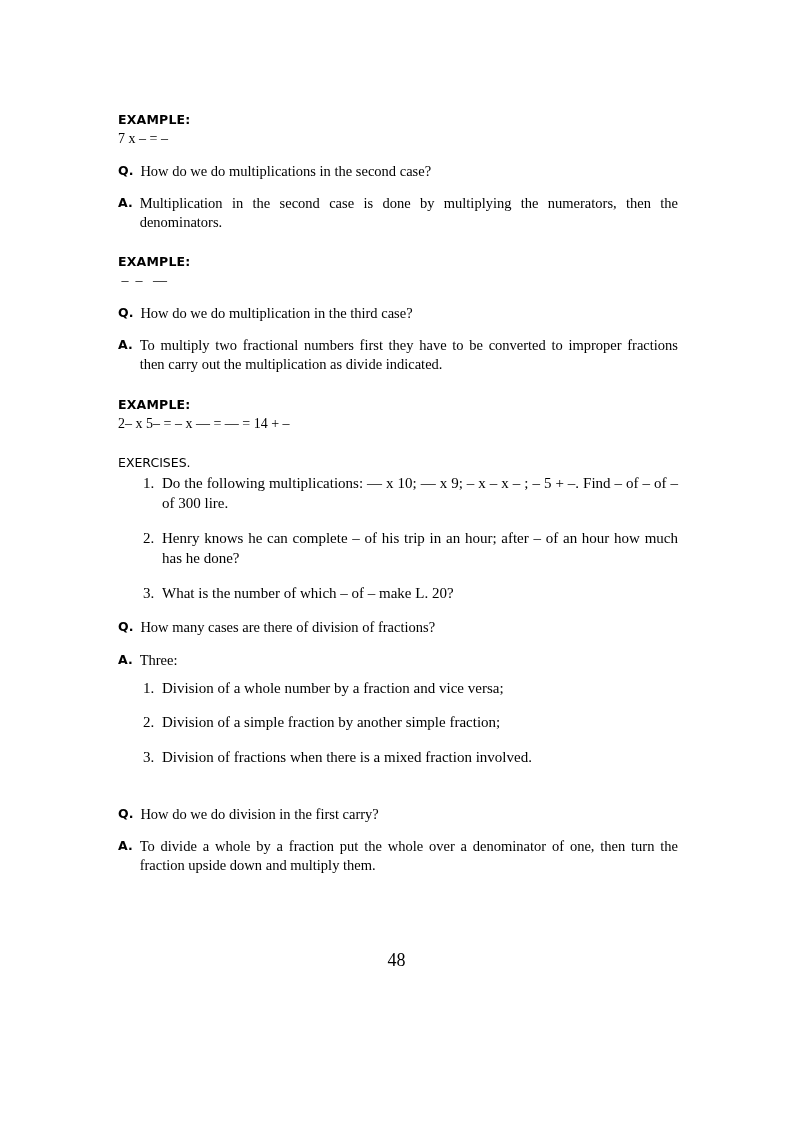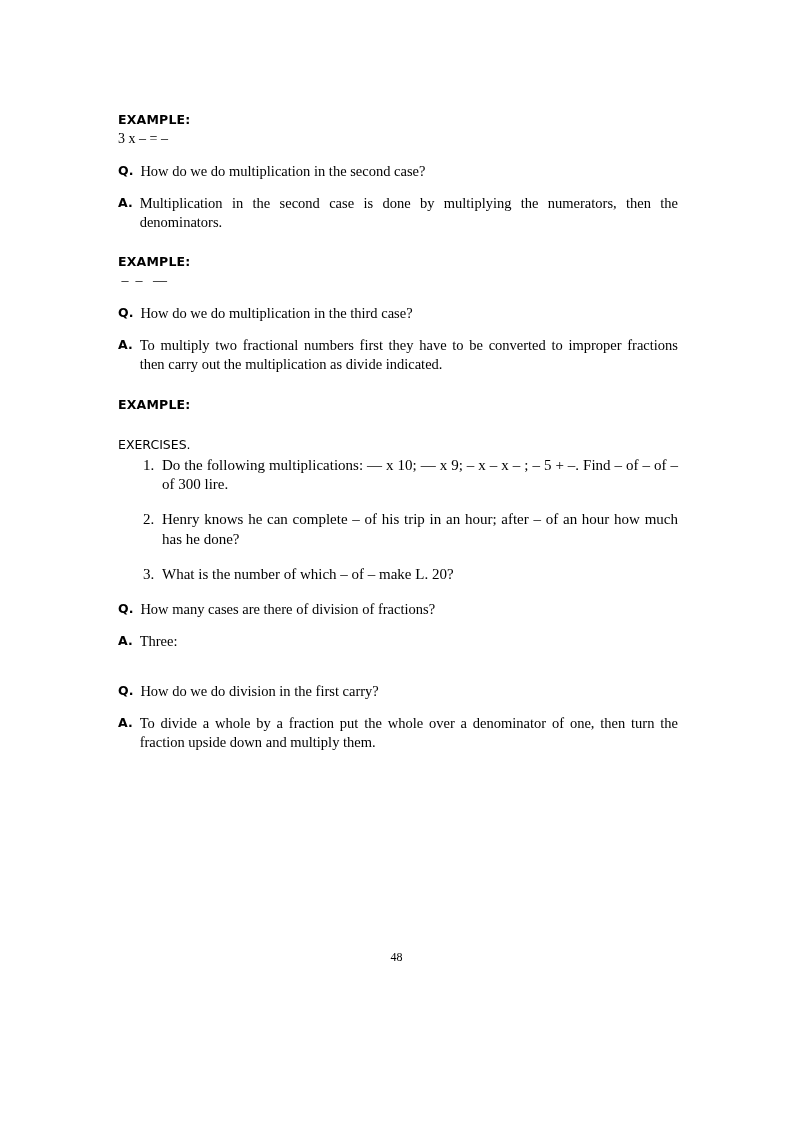--- a/index.html
+++ b/index.html
@@ -96,38 +96,38 @@
     font-size: 19px;
     margin: 28px 0 13px 0;
     letter-spacing: 0.1px;
   }
   .pagenum {
     position: absolute;
     left: 0;
     top: 950px;
     width: 793px;
     text-align: center;
-    font-size: 12px;
+    font-size: 18px;
     font-family: "Liberation Serif", serif;
   }
 </style>
 </head>
 <body>
 
 <div class="page">
   <div class="content">
 
     <div>
       <div class="example-head">EXAMPLE:</div>
-      <div class="math-line">3 x – = –</div>
-    </div>
-
-    <div class="qa">
-      <span class="tag">Q.</span>
-      <span class="body">How do we do multiplication in the second case?</span>
+      <div class="math-line">7 x – = –</div>
+    </div>
+
+    <div class="qa">
+      <span class="tag">Q.</span>
+      <span class="body">How do we do multiplications in the second case?</span>
     </div>
 
     <div class="qa">
       <span class="tag">A.</span>
       <span class="body">Multiplication in the second case is done by multiplying the numerators, then the denominators.</span>
     </div>
 
     <div class="gap-lg"></div>
 
     <div>
@@ -142,20 +142,21 @@
 
     <div class="qa">
       <span class="tag">A.</span>
       <span class="body">To multiply two fractional numbers first they have to be converted to improper fractions then carry out the multiplication as divide indicated.</span>
     </div>
 
     <div class="gap-lg"></div>
 
     <div>
       <div class="example-head">EXAMPLE:</div>
+      <div class="math-line">2– x 5– = – x — = — = 14 + –</div>
     </div>
 
     <div class="gap-lg"></div>
 
     <div>
       <div class="exercises-head">EXERCISES.</div>
       <ol class="list spaced">
         <li>Do the following multiplications:  — x 10;   — x 9;  – x – x – ; –  5 + –. Find – of – of – of 300 lire.</li>
         <li>Henry knows he can complete – of his trip in an hour; after – of an hour how much has he done?</li>
         <li>What is the number of which  – of – make L. 20?</li>
@@ -168,20 +169,25 @@
       <span class="body">How many cases are there of division of fractions?</span>
     </div>
 
     <div class="qa">
       <span class="tag">A.</span>
       <span class="body">Three:</span>
     </div>
 
     <div class="gap-sm"></div>
 
+    <ol class="list spaced">
+      <li>Division of a whole number by a fraction and vice versa;</li>
+      <li>Division of a simple fraction by another simple fraction;</li>
+      <li>Division of fractions when there is a mixed fraction involved.</li>
+    </ol>
 
     <div class="gap-sm"></div>
 
     <div class="qa">
       <span class="tag">Q.</span>
       <span class="body">How do we do division in the first carry?</span>
     </div>
 
     <div class="qa">
       <span class="tag">A.</span>

